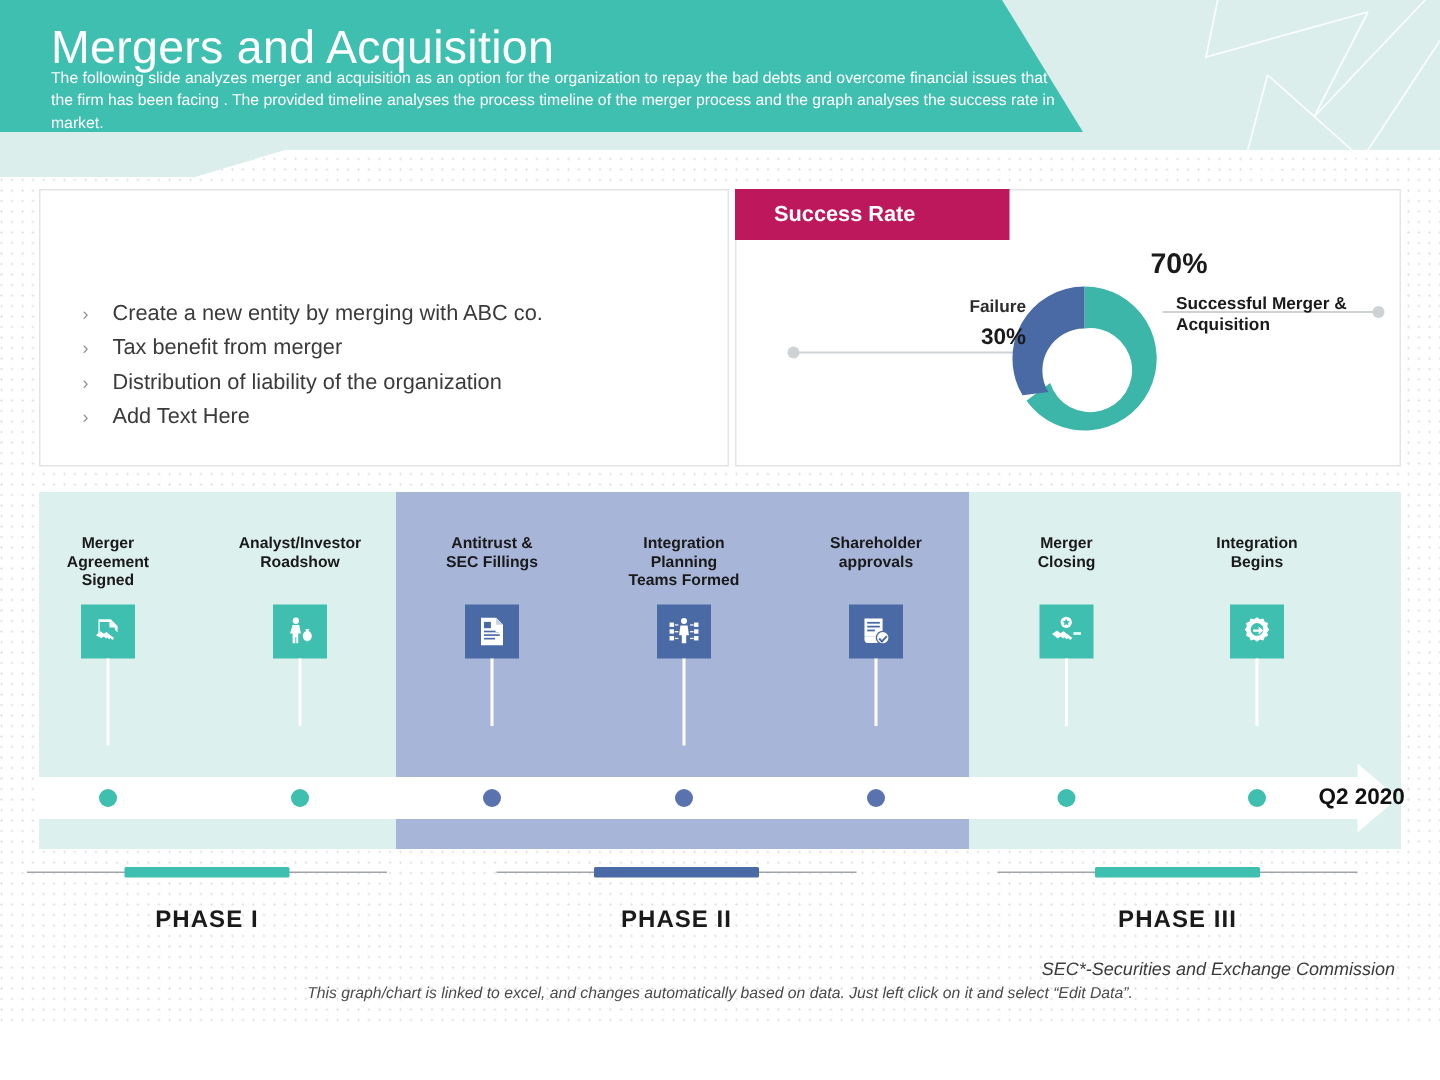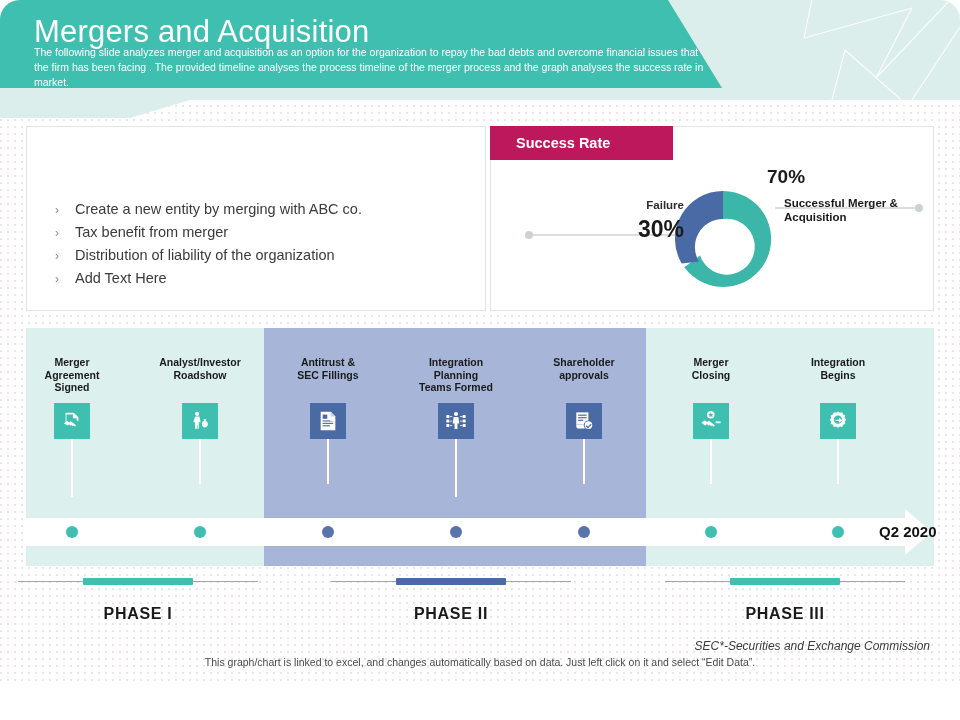--- a/index.html
+++ b/index.html
@@ -16,21 +16,20 @@
 
   #slide {
     position: relative;
     width: 960px;
     height: 720px;
     background-color: #ffffff;
     background-image:
       radial-gradient(circle at 1px 1px, rgba(185,160,175,0.30) 0.7px, transparent 0.9px);
     background-size: 7px 7px;
     overflow: hidden;
-    border-radius: 20px;
   }
 
   
   .header-wrap {
     position: absolute;
     left: 0; top: 0;
     width: 960px; height: 118px;
     overflow: hidden;
   }
   .header-light {
@@ -131,21 +130,21 @@
     text-align: right;
     font-size: 11.5px;
     font-weight: bold;
     color: #2d2d2d;
   }
   .lbl-30 {
     position: absolute;
     left: 110px; top: 55px;
     width: 83px;
     text-align: right;
-    font-size: 23px;
+    font-size: 15px;
     font-weight: bold;
     color: #1a1a1a;
   }
   .lbl-70 {
     position: absolute;
     left: 276px; top: 5px;
     font-size: 19px;
     font-weight: bold;
     color: #1a1a1a;
   }
@@ -265,20 +264,21 @@
     width: 960px; height: 36px;
     background: #ffffff;
   }
   .bottom-note {
     position: absolute;
     left: 0; top: 656px;
     width: 960px;
     text-align: center;
     font-size: 10.5px;
     color: #4a4a4a;
+    font-style: italic;
   }
 </style>
 </head>
 <body>
 
 <div id="slide">
 
   <div class="header-wrap">
     <div class="header-light"></div>
     <svg class="header-deco" viewBox="0 0 270 130">

